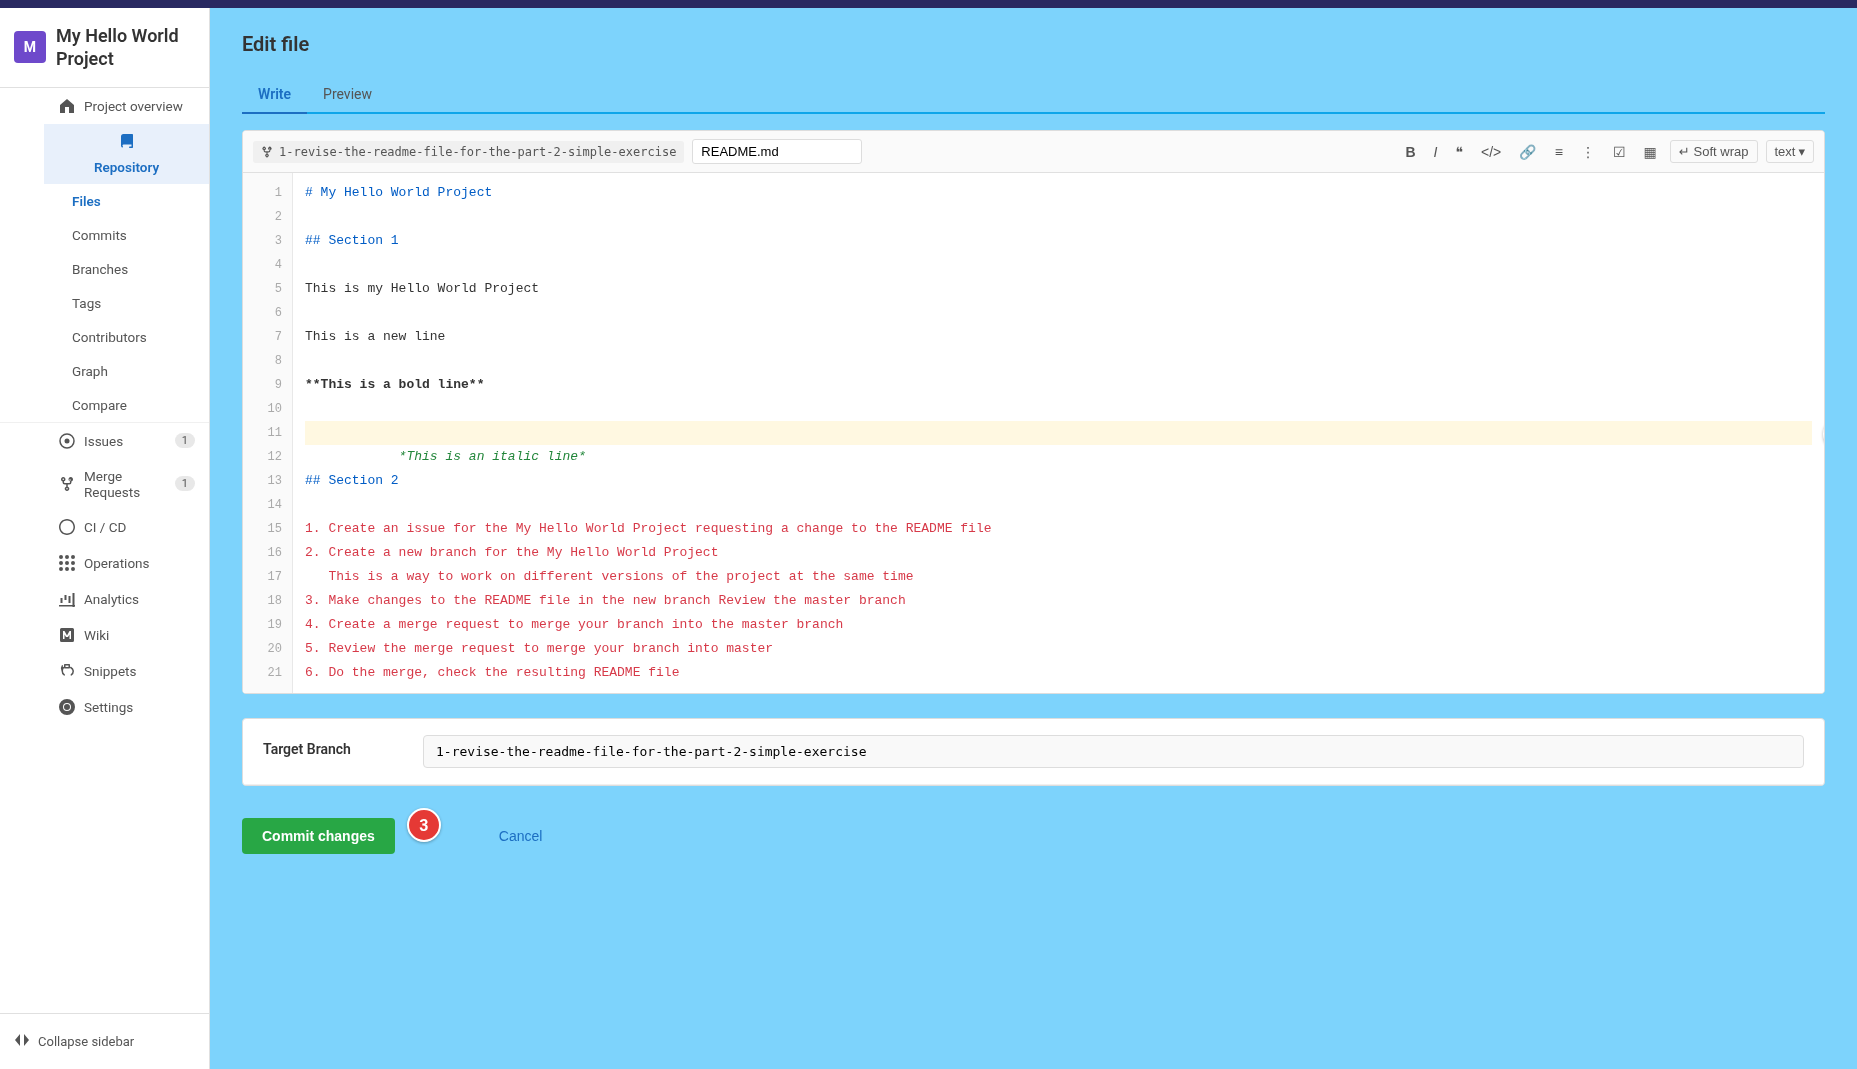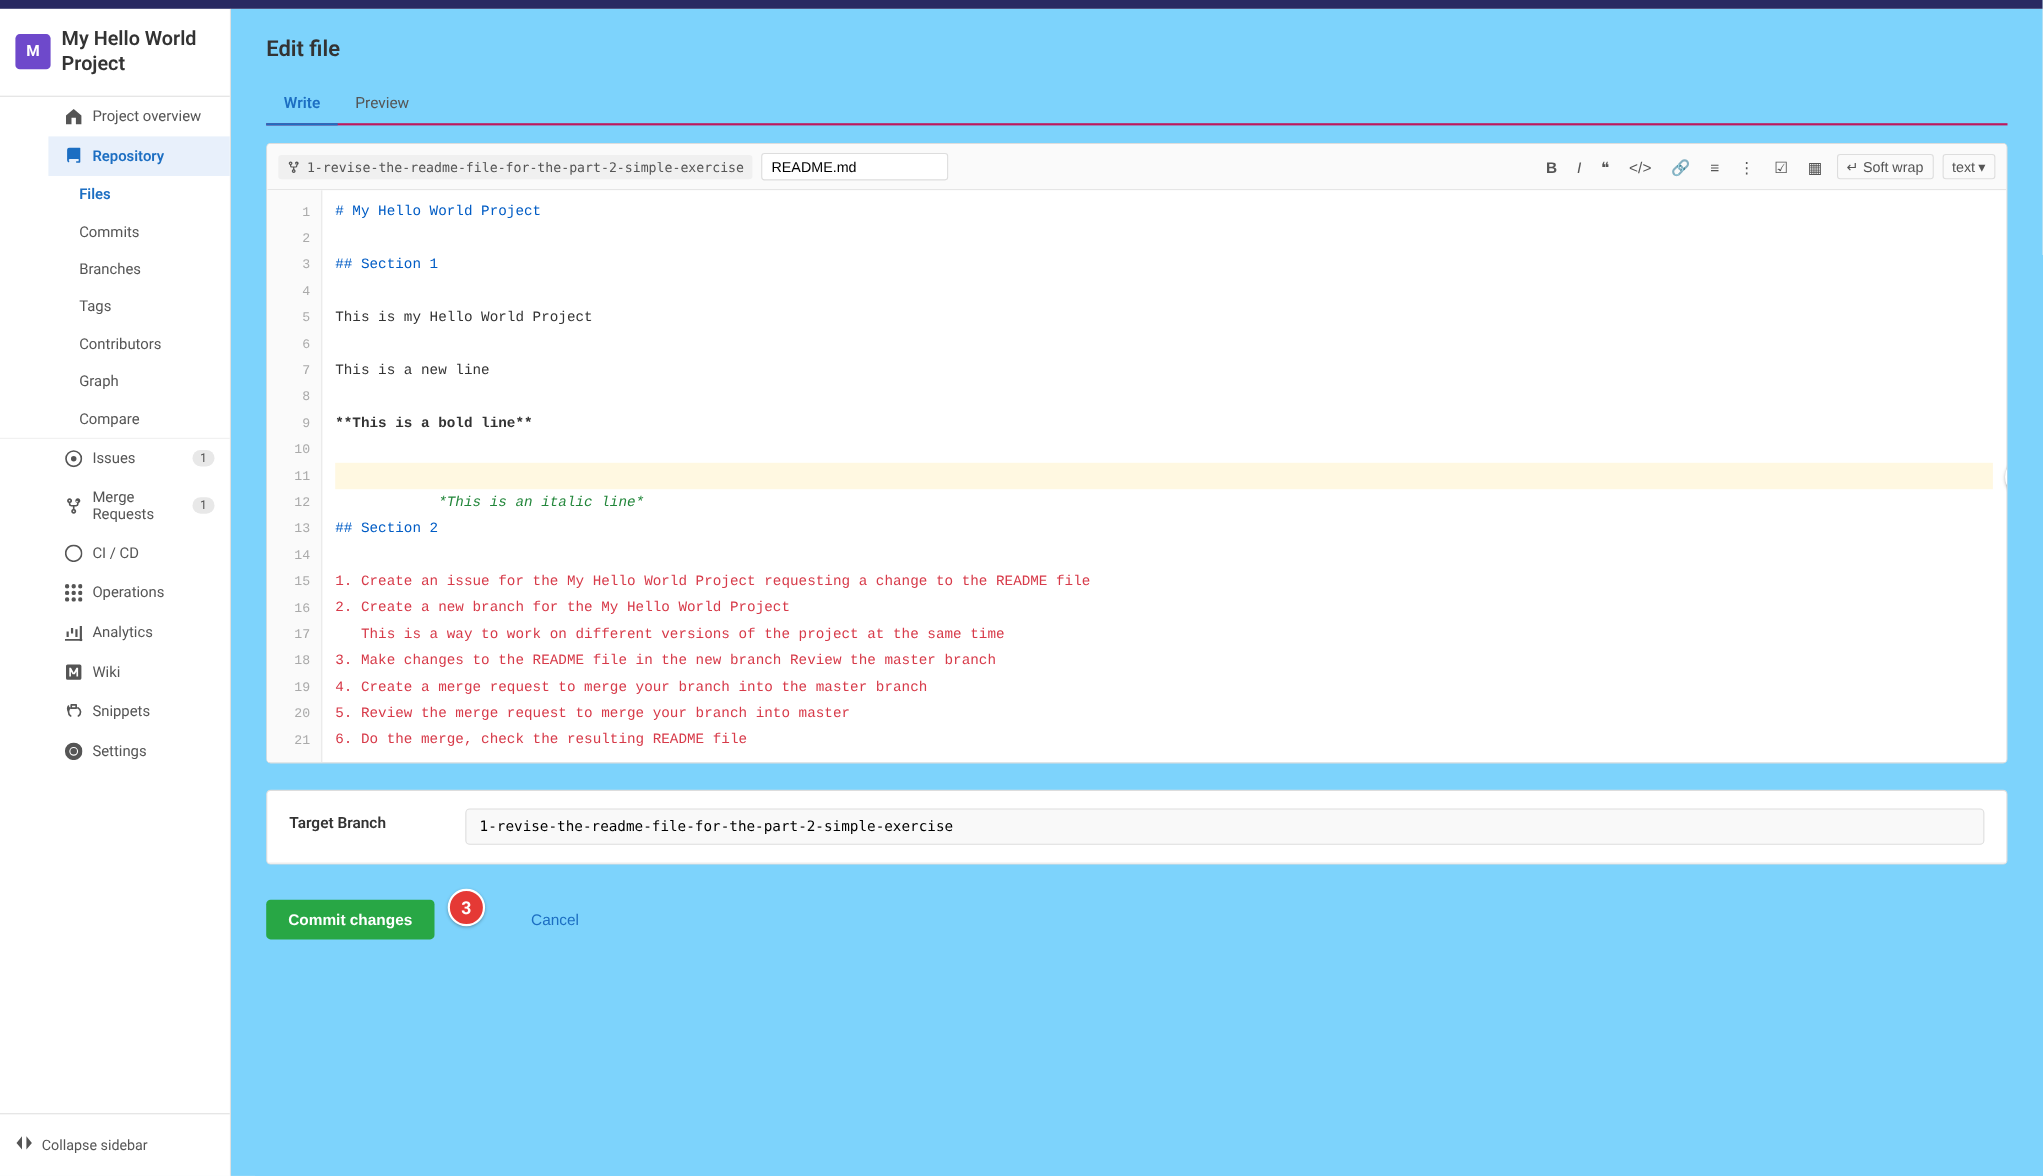--- a/index.html
+++ b/index.html
@@ -10,35 +10,35 @@
     .app-layout { display: flex; flex: 1; overflow: hidden; }
 
     
     .sidebar { width: 210px; background: #fff; border-right: 1px solid #e0e0e0; display: flex; flex-direction: column; overflow-y: auto; flex-shrink: 0; }
     .sidebar-header { display: flex; align-items: center; padding: 16px 14px; border-bottom: 1px solid #e0e0e0; }
     .sidebar-avatar { width: 32px; height: 32px; background: #6e49cb; border-radius: 4px; display: flex; align-items: center; justify-content: center; color: #fff; font-weight: bold; font-size: 14px; margin-right: 10px; flex-shrink: 0; }
     .sidebar-project-name { font-weight: 600; font-size: 18px; color: #333; line-height: 1.3; }
 
     .sidebar-nav { flex: 1; }
     .sidebar-item { display: flex; align-items: center; padding: 9px 14px; color: #555; font-size: 13.5px; cursor: pointer; text-decoration: none; gap: 8px; margin-left: 44px; }
-    .sidebar-item.active { color: #1c6ec2; background: #e8f0fb; font-weight: 600; }
+    .sidebar-item.active { color: #1c6ec2; background: #e8f0fb; font-weight: 600; flex-direction: column; }
     .sidebar-item.sub { padding-left: 28px; }
     .sidebar-item.sub-active { color: #1c6ec2; font-weight: 600; }
     .sidebar-item .badge { background: #e8e8e8; border-radius: 10px; padding: 1px 7px; font-size: 11px; margin-left: auto; color: #555; }
     .sidebar-icon { width: 18px; height: 18px; flex-shrink: 0; display: flex; align-items: center; justify-content: center; }
     .sidebar-section { border-top: 1px solid #f0f0f0; }
     .sidebar-footer { border-top: 1px solid #e0e0e0; padding: 12px 14px; }
     .sidebar-footer-item { display: flex; align-items: center; gap: 8px; color: #555; font-size: 13px; cursor: pointer; padding: 6px 0; }
 
     
     .main-content { flex: 1; overflow-y: auto; background: #7dd3fc; padding: 24px 32px; }
     .page-title { font-size: 20px; font-weight: 600; color: #333; margin-bottom: 20px; }
 
     
-    .tabs { display: flex; border-bottom: 2px solid #be185d; margin-bottom: 16px; }
+    .tabs { display: flex; border-bottom: 2px solid #0ea5e9; margin-bottom: 16px; }
     .tab { padding: 10px 16px; font-size: 14px; cursor: pointer; color: #555; border-bottom: 2px solid transparent; margin-bottom: -2px; }
     .tab.active { color: #1c6ec2; border-bottom-color: #1c6ec2; font-weight: 600; }
 
     
     .editor-container { background: #fff; border: 1px solid #ddd; border-radius: 4px; overflow: hidden; margin-bottom: 24px; }
 
     
     .editor-toolbar { display: flex; align-items: center; padding: 8px 10px; border-bottom: 1px solid #e0e0e0; background: #fafafa; gap: 8px; flex-wrap: wrap; }
     .branch-label { font-size: 12px; color: #555; background: #f0f0f0; padding: 4px 8px; border-radius: 3px; display: flex; align-items: center; gap: 4px; font-family: monospace; }
     .file-name-input { border: 1px solid #ddd; border-radius: 3px; padding: 4px 8px; font-size: 13px; width: 170px; }
@@ -67,21 +67,21 @@
 
     
     .form-section { background: #fff; border: 1px solid #ddd; border-radius: 4px; padding: 0; margin-bottom: 16px; overflow: hidden; }
     .form-row { display: flex; align-items: flex-start; padding: 16px 20px; border-bottom: 1px solid #f0f0f0; }
     .form-label { width: 160px; font-size: 14px; font-weight: 600; color: #333; padding-top: 6px; flex-shrink: 0; }
     .form-value { flex: 1; }
     .commit-msg-input { width: 100%; border: 1px solid #1c6ec2; border-radius: 4px; padding: 8px 12px; font-size: 13px; font-family: 'Courier New', monospace; min-height: 80px; resize: vertical; outline: none; }
     .target-branch-input { width: 100%; border: 1px solid #ddd; border-radius: 4px; padding: 8px 12px; font-size: 13px; font-family: monospace; background: #f9f9f9; }
 
     
-    .actions-row { display: flex; align-items: center; gap: 12px; padding: 16px 0; }
+    .actions-row { display: flex; align-items: center; gap: 28px; padding: 16px 0; }
     .btn-commit { background: #28a745; color: #fff; border: none; border-radius: 4px; padding: 10px 20px; font-size: 14px; font-weight: 600; cursor: pointer; }
     .btn-cancel { background: none; border: none; color: #1c6ec2; font-size: 14px; cursor: pointer; padding: 10px 16px; }
   </style>
 </head>
 <body>
 
 <div class="top-bar"></div>
 <div class="app-layout">
 
   <div class="sidebar">

